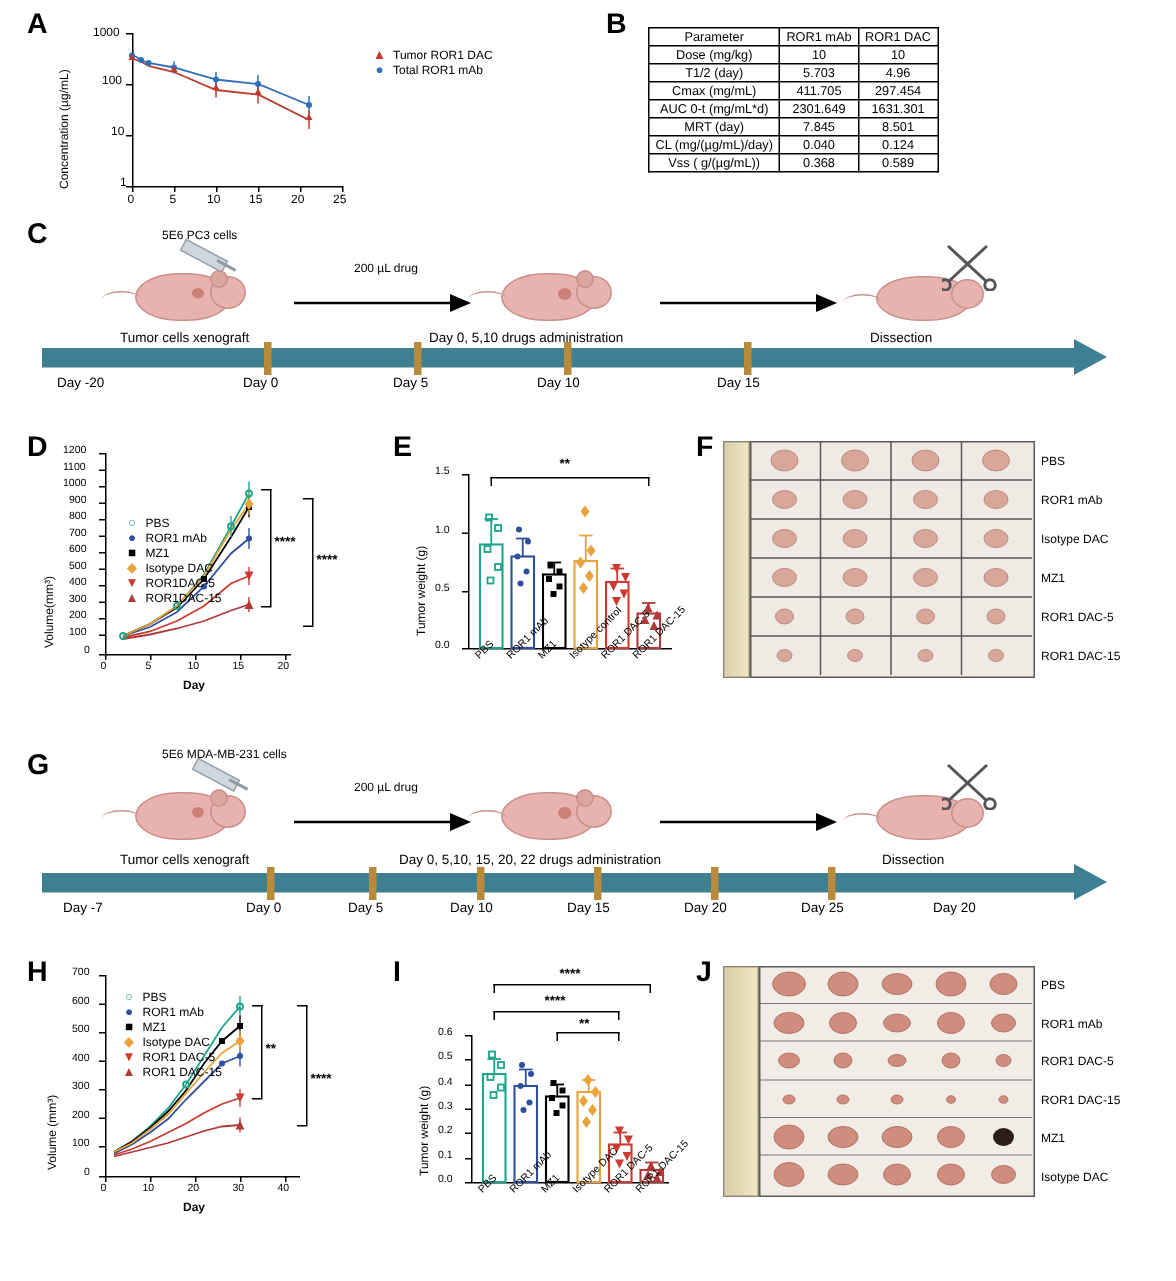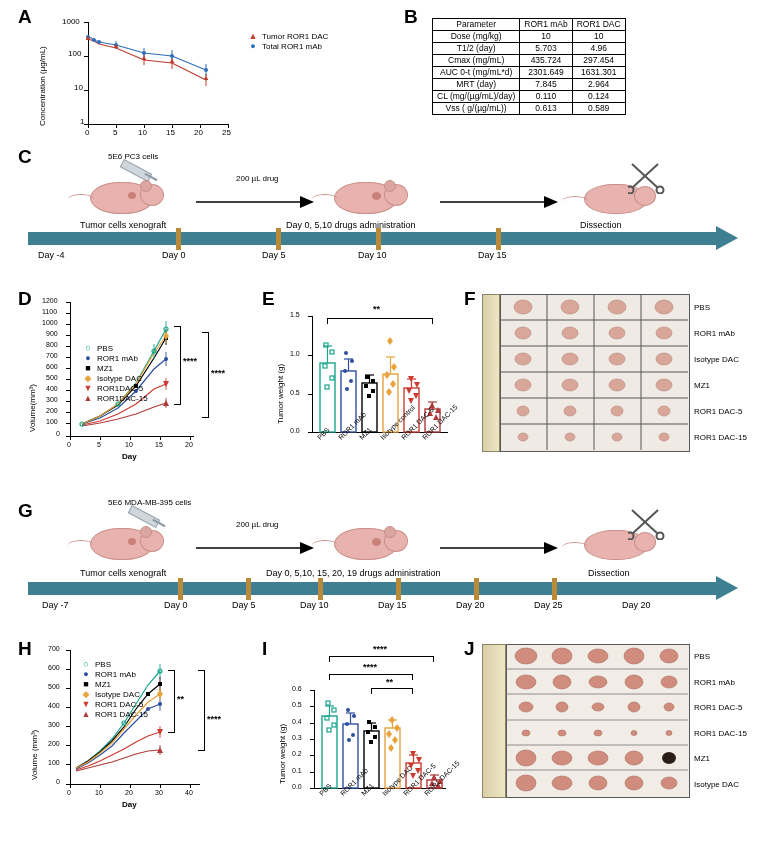--- a/index.html
+++ b/index.html
@@ -176,41 +176,41 @@
         <td>10</td>
         <td>10</td>
       </tr>
       <tr>
         <td>T1/2 (day)</td>
         <td>5.703</td>
         <td>4.96</td>
       </tr>
       <tr>
         <td>Cmax (mg/mL)</td>
-        <td>435.724</td>
+        <td>411.705</td>
         <td>297.454</td>
       </tr>
       <tr>
         <td>AUC 0-t (mg/mL*d)</td>
         <td>2301.649</td>
         <td>1631.301</td>
       </tr>
       <tr>
         <td>MRT (day)</td>
         <td>7.845</td>
-        <td>2.964</td>
+        <td>8.501</td>
       </tr>
       <tr>
         <td>CL (mg/(µg/mL)/day)</td>
-        <td>0.110</td>
+        <td>0.040</td>
         <td>0.124</td>
       </tr>
       <tr>
         <td>Vss ( g/(µg/mL))</td>
-        <td>0.613</td>
+        <td>0.368</td>
         <td>0.589</td>
       </tr>
     </tbody>
   </table>
 </div>
 
 <div class="panel-letter" style="left:18px;top:146px;">C</div>
 
 <div class="abs" style="left:28px;top:152px;width:740px;height:110px;">
 
@@ -257,21 +257,21 @@
 </div>
 
 <div class="abs" style="left:28px;top:228px;width:740px;height:36px;">
   <div class="tl-bar" style="left:0;top:4px;width:688px;background:#3f7f92;"></div>
   <div class="tl-arrowhead" style="left:688px;top:-2px;border-top:12px solid transparent;border-bottom:12px solid transparent;border-left:22px solid #3f7f92;"></div>
 
   <div class="abs" style="left:148px;top:0px;width:5px;height:22px;background:#b98a3a;"></div>
   <div class="abs" style="left:248px;top:0px;width:5px;height:22px;background:#b98a3a;"></div>
   <div class="abs" style="left:348px;top:0px;width:5px;height:22px;background:#b98a3a;"></div>
   <div class="abs" style="left:468px;top:0px;width:5px;height:22px;background:#b98a3a;"></div>
-  <div class="abs t9" style="left:10px;top:22px;">Day -4</div>
+  <div class="abs t9" style="left:10px;top:22px;">Day -20</div>
   <div class="abs t9" style="left:134px;top:22px;">Day 0</div>
   <div class="abs t9" style="left:234px;top:22px;">Day 5</div>
   <div class="abs t9" style="left:330px;top:22px;">Day 10</div>
   <div class="abs t9" style="left:450px;top:22px;">Day 15</div>
 </div>
 
 <div class="panel-letter" style="left:18px;top:288px;">D</div>
 
 <div class="abs" style="left:22px;top:296px;width:230px;height:180px;">
   <div class="ylab-rot" style="left:6px;top:136px;">Volume(mm³)</div>
@@ -534,21 +534,21 @@
   <div class="abs t8" style="left:212px;top:35px;">ROR1 mAb</div>
   <div class="abs t8" style="left:212px;top:61px;">Isotype DAC</div>
   <div class="abs t8" style="left:212px;top:87px;">MZ1</div>
   <div class="abs t8" style="left:212px;top:113px;">ROR1 DAC-5</div>
   <div class="abs t8" style="left:212px;top:139px;">ROR1 DAC-15</div>
 </div>
 
 <div class="panel-letter" style="left:18px;top:500px;">G</div>
 
 <div class="abs" style="left:28px;top:498px;width:740px;height:110px;">
-  <div class="abs t8" style="left:80px;top:0px;">5E6 MDA-MB-395 cells</div>
+  <div class="abs t8" style="left:80px;top:0px;">5E6 MDA-MB-231 cells</div>
   <div class="syringe" style="left:100px;top:14px;width:30px;height:7px;transform:rotate(28deg);"></div>
   <div class="needle" style="left:124px;top:24px;width:14px;height:1.5px;transform:rotate(28deg);"></div>
 
   <div class="mouse-body" style="left:62px;top:30px;width:62px;height:30px;"></div>
   <div class="mouse-head" style="left:112px;top:32px;width:22px;height:20px;"></div>
   <div class="mouse-ear" style="left:112px;top:28px;width:10px;height:10px;"></div>
   <div class="mouse-tail" style="left:40px;top:42px;width:26px;height:10px;"></div>
   <div class="abs" style="left:100px;top:40px;width:8px;height:7px;border-radius:50%;background:#c98179;"></div>
 
   <svg class="abs" style="left:168px;top:40px;" width="120" height="20">
@@ -572,21 +572,21 @@
   <div class="mouse-head" style="left:606px;top:34px;width:20px;height:18px;"></div>
   <div class="mouse-tail" style="left:534px;top:44px;width:26px;height:10px;"></div>
   <svg class="abs" style="left:600px;top:8px;" width="40" height="34">
     <line x1="4" y1="4" x2="30" y2="28" stroke="#555" stroke-width="2"></line>
     <line x1="30" y1="4" x2="4" y2="28" stroke="#555" stroke-width="2"></line>
     <circle cx="32" cy="30" r="3.5" fill="none" stroke="#555" stroke-width="2"></circle>
     <circle cx="2" cy="30" r="3.5" fill="none" stroke="#555" stroke-width="2"></circle>
   </svg>
 
   <div class="abs t9" style="left:52px;top:70px;">Tumor cells xenograft</div>
-  <div class="abs t9" style="left:238px;top:70px;">Day 0, 5,10, 15, 20, 19 drugs administration</div>
+  <div class="abs t9" style="left:238px;top:70px;">Day 0, 5,10, 15, 20, 22 drugs administration</div>
   <div class="abs t9" style="left:560px;top:70px;">Dissection</div>
 </div>
 
 <div class="abs" style="left:28px;top:578px;width:740px;height:36px;">
   <div class="tl-bar" style="left:0;top:4px;width:688px;background:#3f7f92;"></div>
   <div class="tl-arrowhead" style="left:688px;top:-2px;border-top:12px solid transparent;border-bottom:12px solid transparent;border-left:22px solid #3f7f92;"></div>
   <div class="abs" style="left:150px;top:0px;width:5px;height:22px;background:#b98a3a;"></div>
   <div class="abs" style="left:218px;top:0px;width:5px;height:22px;background:#b98a3a;"></div>
   <div class="abs" style="left:290px;top:0px;width:5px;height:22px;background:#b98a3a;"></div>
   <div class="abs" style="left:368px;top:0px;width:5px;height:22px;background:#b98a3a;"></div>

